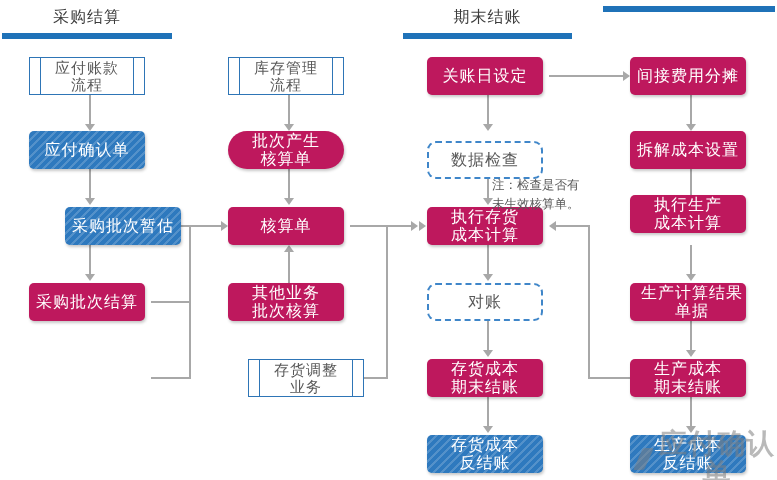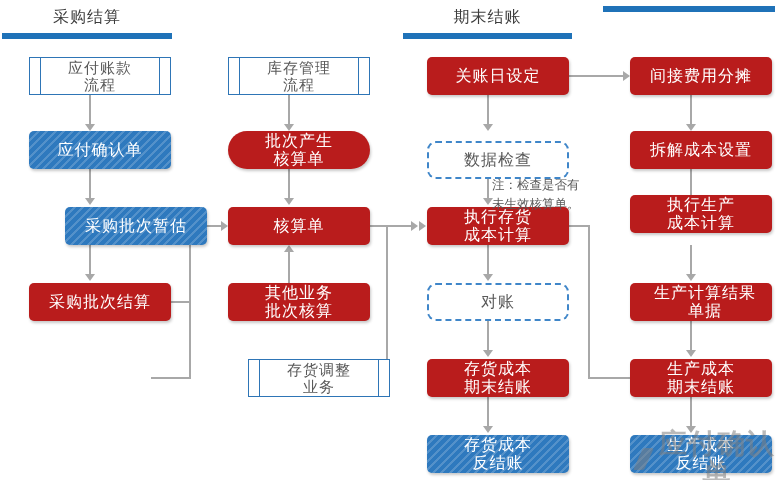--- a/index.html
+++ b/index.html
@@ -3,23 +3,23 @@
 <meta charset="utf-8">
 <style>
   html,body{margin:0;padding:0;background:#ffffff;}
   .canvas{position:relative;width:777px;height:480px;background:#ffffff;overflow:hidden;
           font-family:"Liberation Sans","DejaVu Sans",sans-serif;}
   
   .col-header{position:absolute;top:6px;}
   .col-title{height:22px;line-height:22px;text-align:center;font-size:16px;color:#3d3d3d;letter-spacing:1px;margin-bottom:5px;}
   .col-bar{height:6px;background:#1f72b8;}
   
-  .box{position:absolute;width:142px;height:38px;display:flex;align-items:center;justify-content:center;
+  .box{position:absolute;width:116px;height:38px;display:flex;align-items:center;justify-content:center;
        text-align:center;font-size:16px;line-height:18px;letter-spacing:1px;white-space:pre-line;z-index:2;box-sizing:border-box;}
-  .solid{background:#b91c1c;color:#ffffff;border-radius:5px;box-shadow:1px 2px 3px rgba(0,0,0,0.22);}
+  .solid{background:#be185d;color:#ffffff;border-radius:5px;box-shadow:1px 2px 3px rgba(0,0,0,0.22);}
   .hatched{background:repeating-linear-gradient(135deg, rgba(255,255,255,0.18) 0 2px, rgba(255,255,255,0) 2px 6px) #2e79be;
            color:#ffffff;border-radius:5px;box-shadow:1px 2px 3px rgba(0,0,0,0.22);}
   .dashed{background:#ffffff;border:2px dashed #3f86c9;border-radius:9px;color:#595959;}
   .predef{background:#ffffff;border:1px solid #2e75b6;color:#595959;font-size:15px;line-height:17px;}
   .predef::before{content:"";position:absolute;left:10px;top:0;bottom:0;border-left:1px solid #2e75b6;}
   .predef::after{content:"";position:absolute;right:10px;top:0;bottom:0;border-left:1px solid #2e75b6;}
   
   .vl{position:absolute;width:2px;background:#a8a8a8;z-index:1;}
   .hl{position:absolute;height:2px;background:#a8a8a8;z-index:1;}
   .ah-d{position:absolute;width:0;height:0;border-left:5px solid transparent;border-right:5px solid transparent;border-top:7px solid #a8a8a8;z-index:1;}

